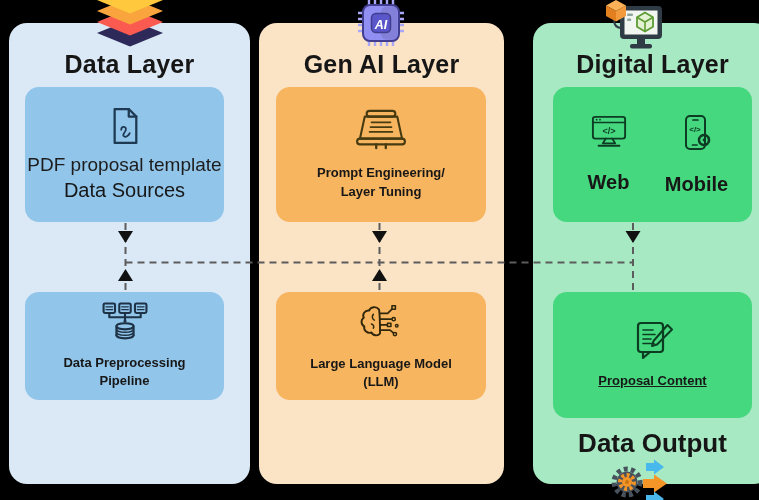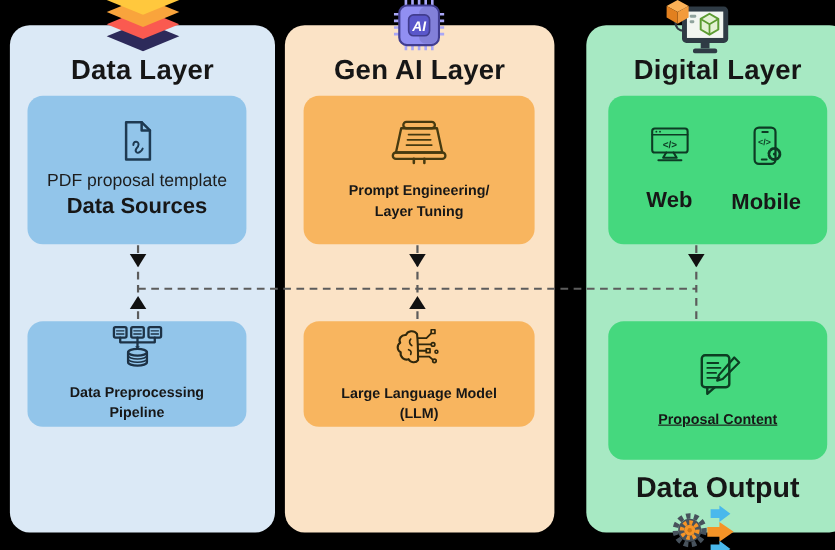--- a/index.html
+++ b/index.html
@@ -17,27 +17,27 @@
   }
   .hdr-icon{position:absolute;z-index:3;font-style:italic;}
   .box{
     position:absolute;border-radius:14px;display:flex;flex-direction:column;
     align-items:center;justify-content:center;text-align:center;
   }
   .box-blue{background:#92c5ea;}
   .box-orange{background:#f8b55f;}
   .box-green{background:#45d87e;}
   .box-top{top:64px;height:135px;}
-  .box-bottom{top:269px;height:96px;}
+  .box-bottom{top:269px;height:108px;}
   .b-data{left:16px;width:199px;}
   .b-genai{left:17px;width:210px;}
   .b-digital{left:20px;width:199px;}
   .box-title{font-size:13px;font-weight:700;line-height:1.42;color:#171717;}
-  .box-sub{font-size:16px;font-weight:400;color:#1d1d1d;margin-top:9px;}
-  .box-main{font-size:20px;font-weight:700;margin-top:3px;color:#171717;}
+  .box-sub{font-size:19px;font-weight:400;color:#1d1d1d;margin-top:9px;}
+  .box-main{font-size:20px;font-weight:400;margin-top:3px;color:#171717;}
   .mt12{margin-top:12px;}
   .duo{display:flex;gap:26px;align-items:flex-start;justify-content:center;}
   .duo-item{display:flex;flex-direction:column;align-items:center;gap:21px;width:62px;}
   .duo-label{font-size:20px;font-weight:700;color:#171717;}
   .final-label{
     position:absolute;top:405px;left:0;right:0;text-align:center;
     font-size:26px;font-weight:800;color:#161616;
   }
   .overlay{position:absolute;left:0;top:0;z-index:2;pointer-events:none;}
   .footer-icon{position:absolute;left:610px;top:454px;z-index:3;}

